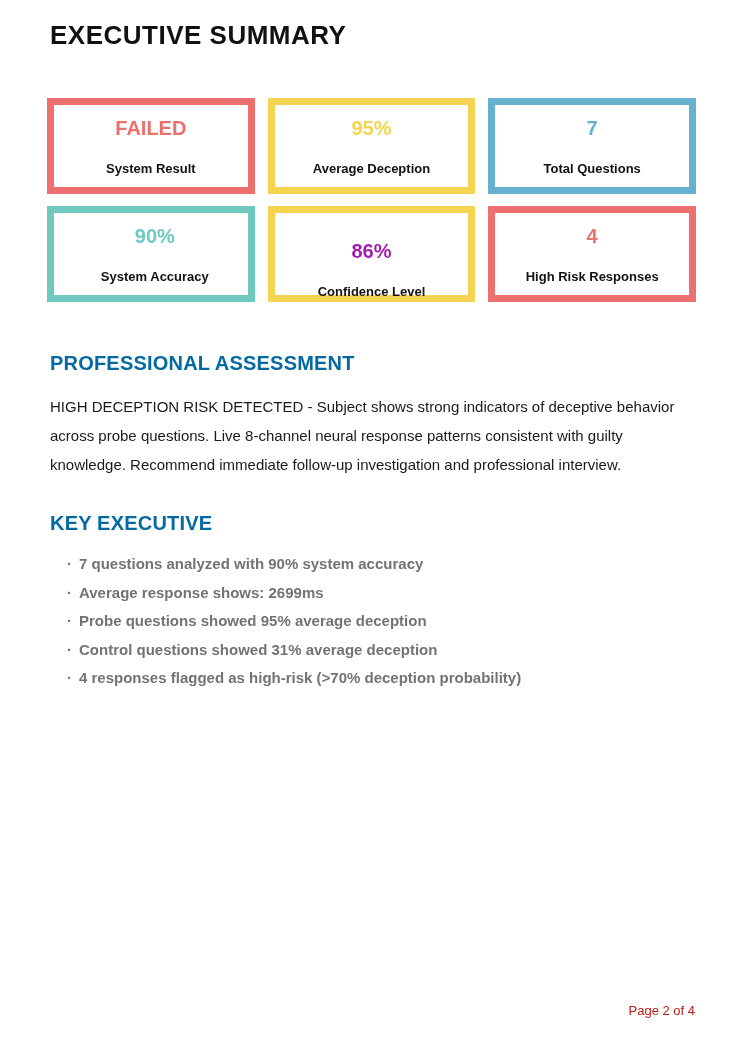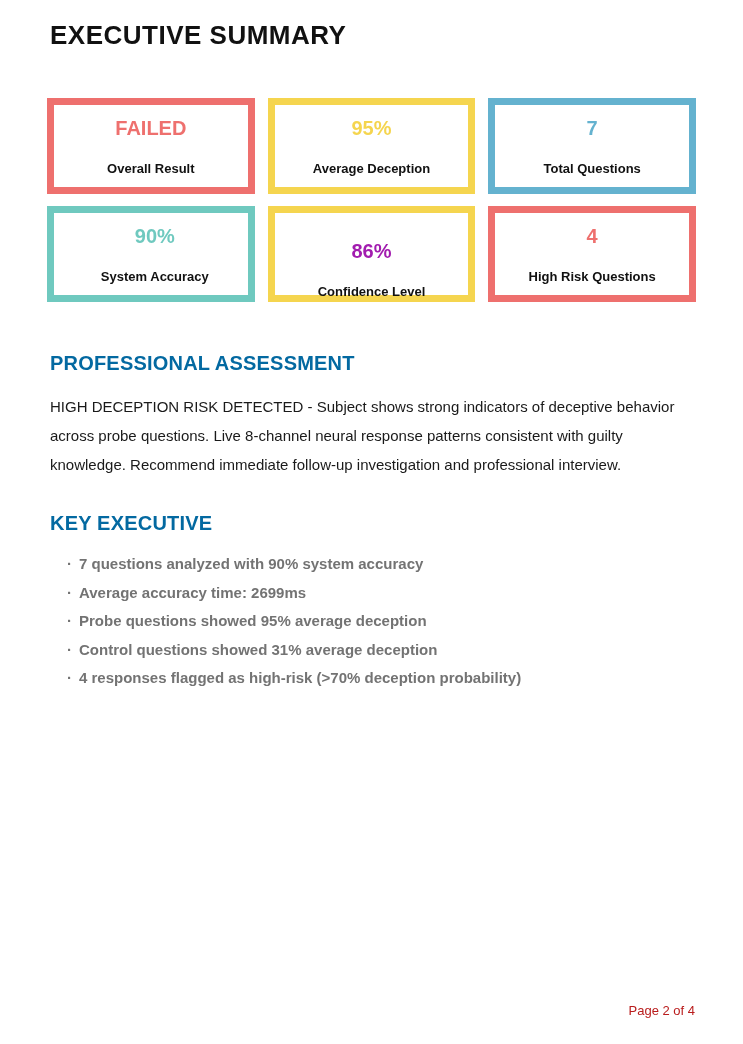--- a/index.html
+++ b/index.html
@@ -97,54 +97,54 @@
 </head>
 <body>
 
 <div class="page">
 
   <h1 class="doc-title">EXECUTIVE SUMMARY</h1>
 
   <div class="stats-grid">
     <div class="stat-card" style="border-color: rgb(238, 112, 110);">
       <div class="stat-value" style="color: rgb(238, 112, 110);">FAILED</div>
-      <div class="stat-label">Overall Result</div>
+      <div class="stat-label">System Result</div>
     </div>
     <div class="stat-card" style="border-color: rgb(245, 213, 79);">
       <div class="stat-value" style="color: rgb(245, 213, 79);">95%</div>
       <div class="stat-label">Average Deception</div>
     </div>
     <div class="stat-card" style="border-color: rgb(100, 178, 207);">
       <div class="stat-value" style="color: rgb(100, 178, 207);">7</div>
       <div class="stat-label">Total Questions</div>
     </div>
     <div class="stat-card" style="border-color: rgb(111, 201, 191); padding-left: 8px;">
       <div class="stat-value" style="color: rgb(111, 201, 191);">90%</div>
       <div class="stat-label">System Accuracy</div>
     </div>
     <div class="stat-card" style="border-color: rgb(245, 213, 79);">
       <div class="stat-value" style="color: #a21caf; margin-top: 31px;">86%</div>
       <div class="stat-label">Confidence Level</div>
     </div>
     <div class="stat-card" style="border-color: rgb(238, 112, 110);">
       <div class="stat-value" style="color: rgb(238, 112, 110);">4</div>
-      <div class="stat-label">High Risk Questions</div>
+      <div class="stat-label">High Risk Responses</div>
     </div>
   </div>
 
   <div class="assessment-section">
     <h2 class="section-heading">PROFESSIONAL ASSESSMENT</h2>
     <p class="assessment-body">HIGH DECEPTION RISK DETECTED - Subject shows strong indicators of deceptive behavior across probe questions. Live 8-channel neural response patterns consistent with guilty knowledge. Recommend immediate follow-up investigation and professional interview.</p>
   </div>
 
   <div class="findings-section">
     <h2 class="section-heading">KEY EXECUTIVE</h2>
     <ul class="findings-list">
       <li><span class="bullet-char">·</span><span>7 questions analyzed with 90% system accuracy</span></li>
-      <li><span class="bullet-char">·</span><span>Average accuracy time: 2699ms</span></li>
+      <li><span class="bullet-char">·</span><span>Average response shows: 2699ms</span></li>
       <li><span class="bullet-char">·</span><span>Probe questions showed 95% average deception</span></li>
       <li><span class="bullet-char">·</span><span>Control questions showed 31% average deception</span></li>
       <li><span class="bullet-char">·</span><span>4 responses flagged as high-risk (&gt;70% deception probability)</span></li>
     </ul>
   </div>
 
   <div class="page-footer">Page 2 of 4</div>
 
 </div>
 

